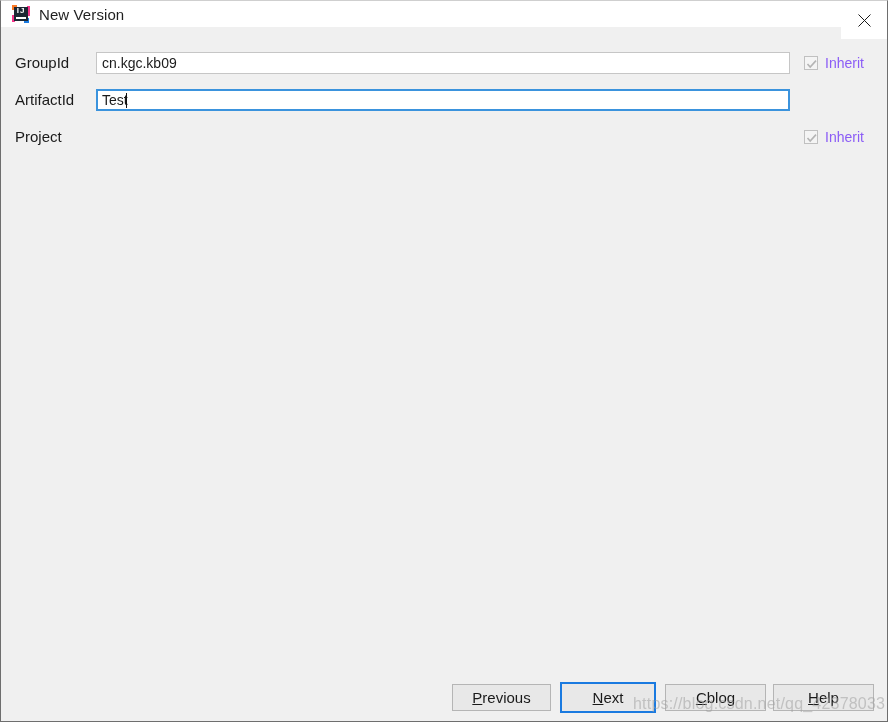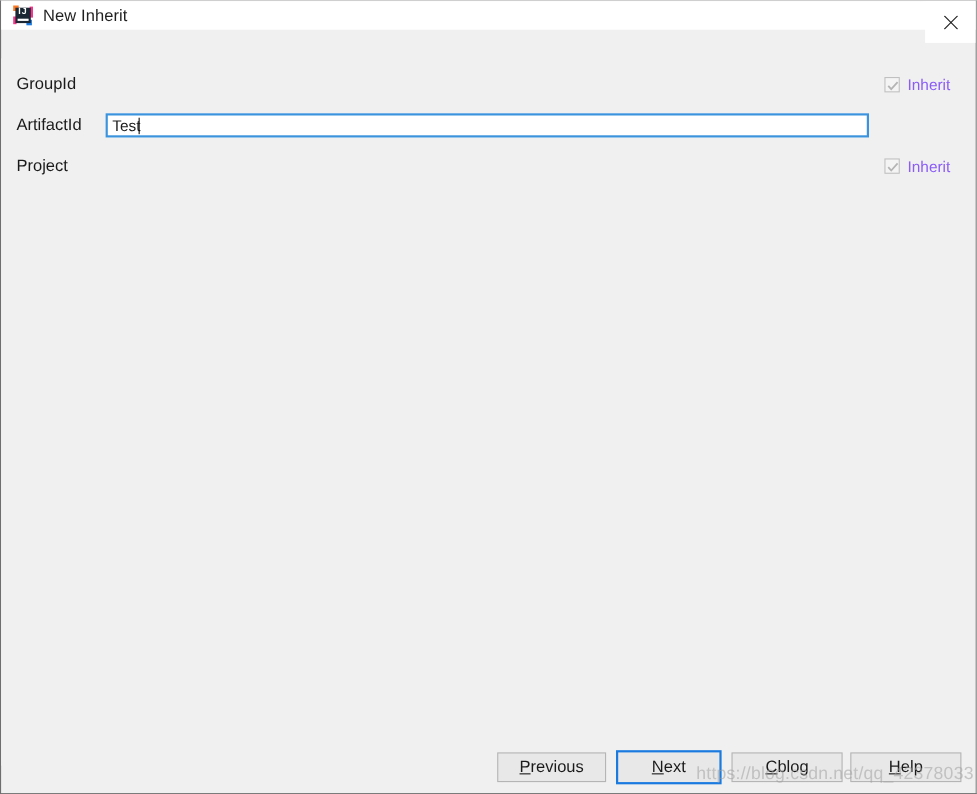--- a/index.html
+++ b/index.html
@@ -110,21 +110,21 @@
     align-items: center;
     justify-content: center;
     background: #ffffff;
   }
   .close-btn svg { display: block; }
 
   
   .content {
     position: absolute;
     left: 0;
-    top: 52px;
+    top: 38px;
     width: 780px;
     height: 643px;
     background: #f0f0f0;
   }
 
   .field-row {
     position: absolute;
     left: 0;
     width: 886px;
     height: 22px;
@@ -264,36 +264,37 @@
   <div class="titlebar">
     <div class="app-icon">
       <div class="c-orange"></div>
       <div class="c-pinkr"></div>
       <div class="c-blue"></div>
       <div class="c-pinkl"></div>
       <div class="sq-main"></div>
       <div class="ij-text">IJ</div>
       <div class="ij-bar"></div>
     </div>
-    <div class="title-text">New Inherit</div>
+    <div class="title-text">New Version</div>
 
     <div class="close-btn">
       <span>
         <svg width="13" height="13" viewBox="0 0 13 13">
           <line x1="0.5" y1="0.5" x2="12.5" y2="12.5" stroke="#1a1a1a" stroke-width="1"></line>
           <line x1="12.5" y1="0.5" x2="0.5" y2="12.5" stroke="#1a1a1a" stroke-width="1"></line>
         </svg>
       </span>
     </div>
   </div>
 
   <div class="content">
 
     <div class="field-row row-groupid">
       <div class="field-label">GroupId</div>
+      <input class="field-input" type="text" readonly="" value="cn.kgc.kb09" style="">
       <div class="inherit-box">
         <span class="checkbox">
           <svg width="12" height="12" viewBox="0 0 12 12">
             <polyline points="1.5,6 4.2,9 10,2.6" fill="none" stroke="#b4b4b4" stroke-width="1.6"></polyline>
           </svg>
         </span>
         <span class="inherit-label">Inherit</span>
       </div>
     </div>
 

